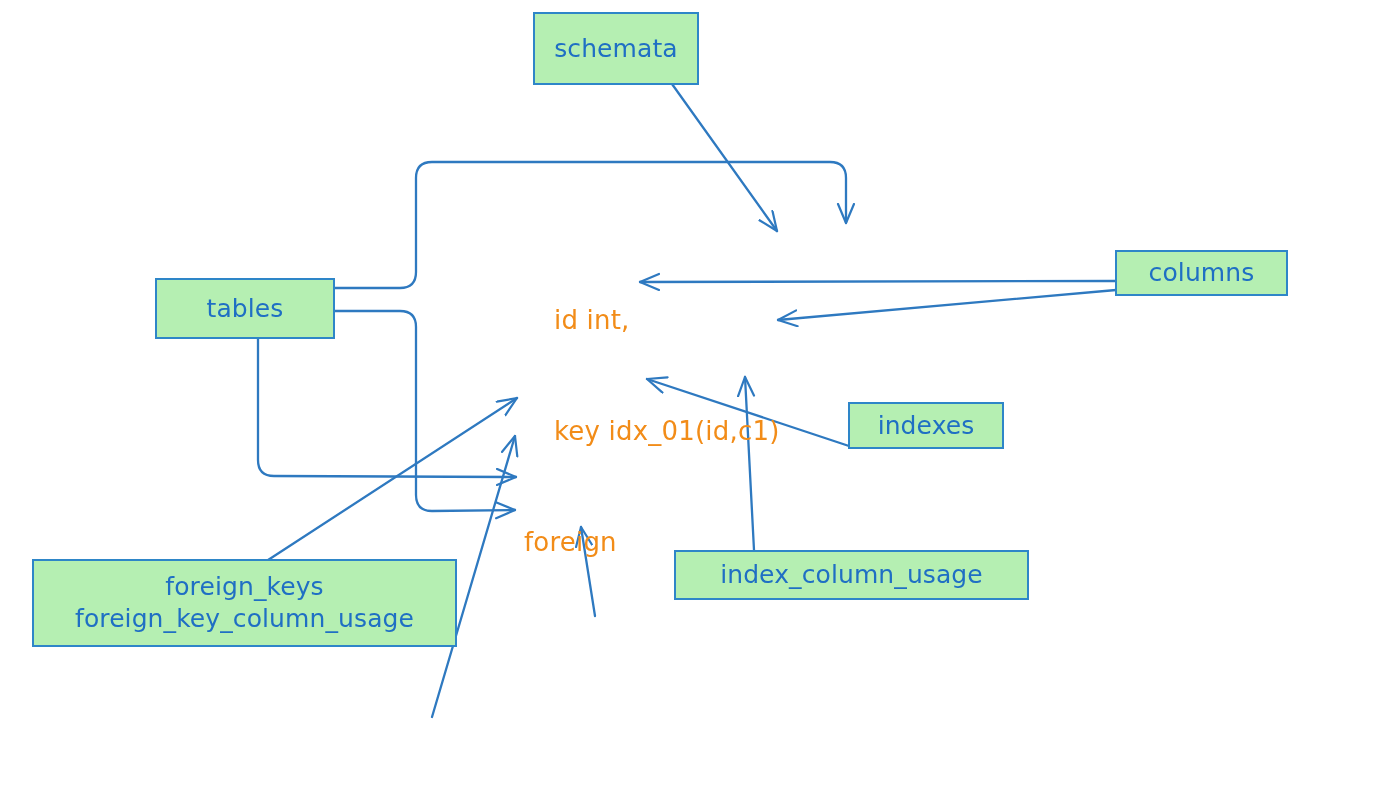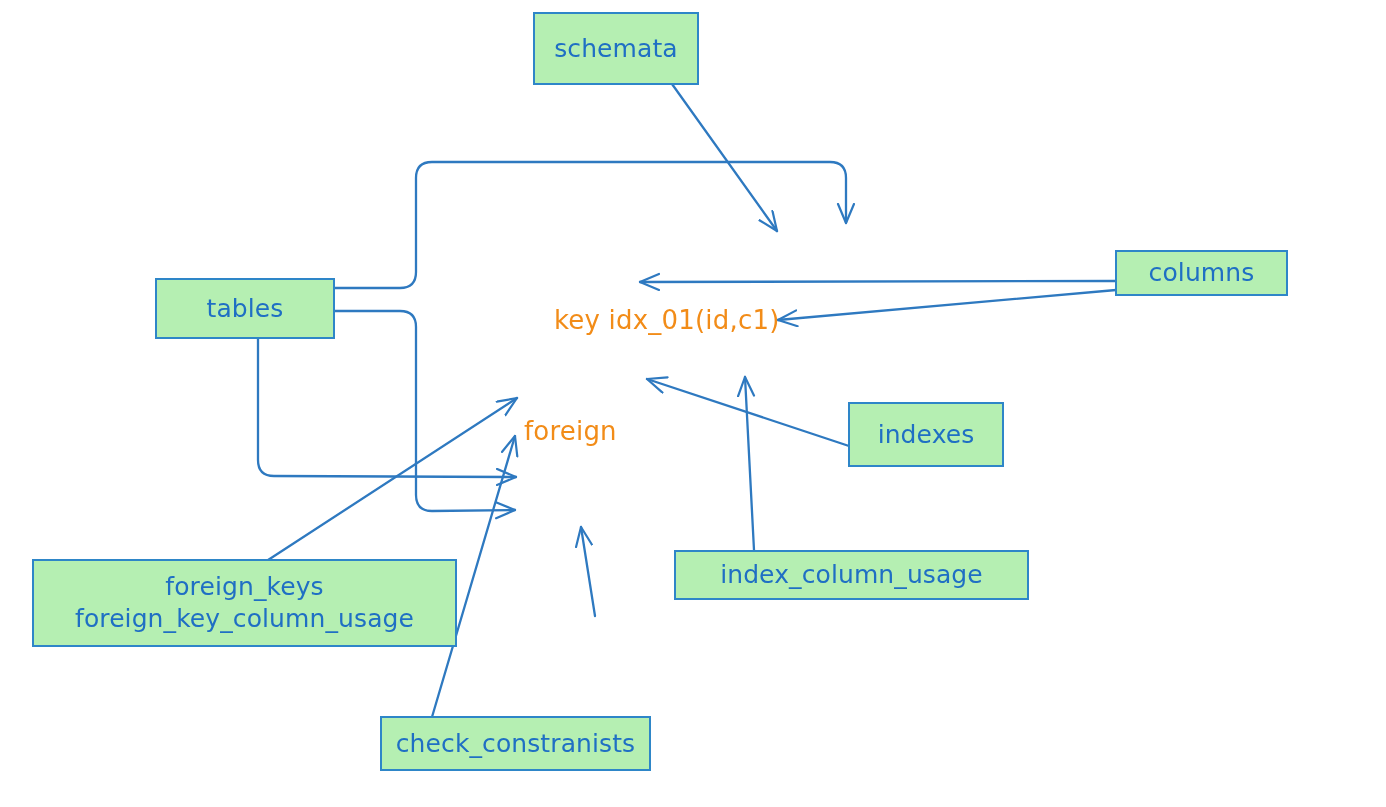--- a/index.html
+++ b/index.html
@@ -88,50 +88,48 @@
       <path d="M 258,319 L 258,460 Q 258,476 274,476 L 516,477" marker-end="url(#ah)"></path>
 
       <path d="M 306,311 L 400,311 Q 416,311 416,327 L 416,495 Q 416,511 432,511
                L 515,510" marker-end="url(#ah)"></path>
 
       <path d="M 595,616 L 581,527" marker-end="url(#ah)"></path>
     </g>
   </svg>
 
   <div id="code">
+    <span class="ln ind">id int,</span>
     <span class="ln ind">key idx_01(id,c1)</span>
     <span class="ln">foreign</span>
     
     
     
   </div>
 
   <div class="node" style="left:533px; top:12px; width:166px; height:73px;">
     <span class="nl">schemata</span>
   </div>
 
   <div class="node" style="left:155px; top:258px; width:180px; height:61px;margin-top:20px;">
     <span class="nl">tables</span>
   </div>
 
   <div class="node" style="left:1115px; top:250px; width:173px; height:46px;">
     <span class="nl">columns</span>
   </div>
 
-  <div class="node" style="left:848px; top:402px; width:156px; height:65px;">
+  <div class="node" style="left:848px; top:402px; width:156px; height:47px;">
     <span class="nl">indexes</span>
   </div>
 
   <div class="node" style="left:32px; top:559px; width:425px; height:88px;">
     <span class="nl">foreign_keys</span>
     <span class="nl">foreign_key_column_usage</span>
   </div>
 
   <div class="node" style="left:674px; top:550px; width:355px; height:50px;">
     <span class="nl">index_column_usage</span>
   </div>
 
 
-  <div class="node" style="left:380px; top:716px; width:271px; height:55px;">
-    <span class="nl">check_constranists</span>
-  </div>
 
 </div>
 
 </body></html>

